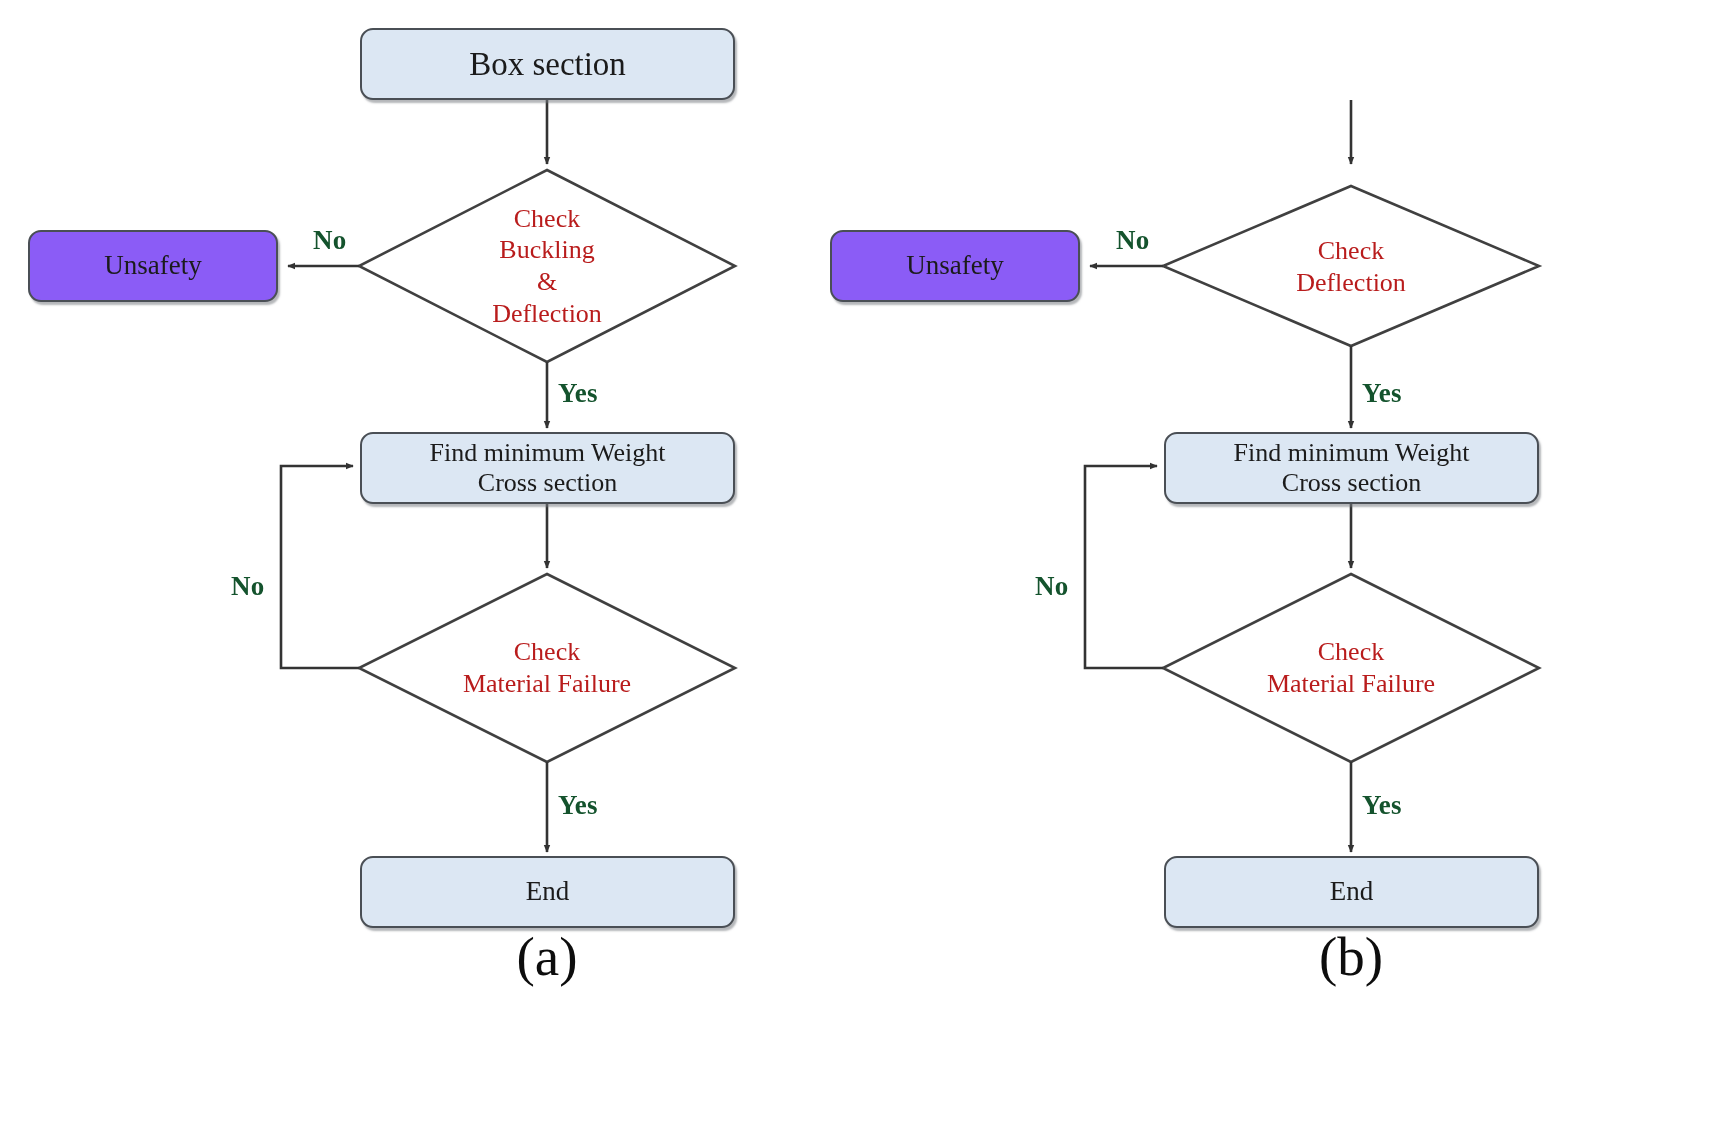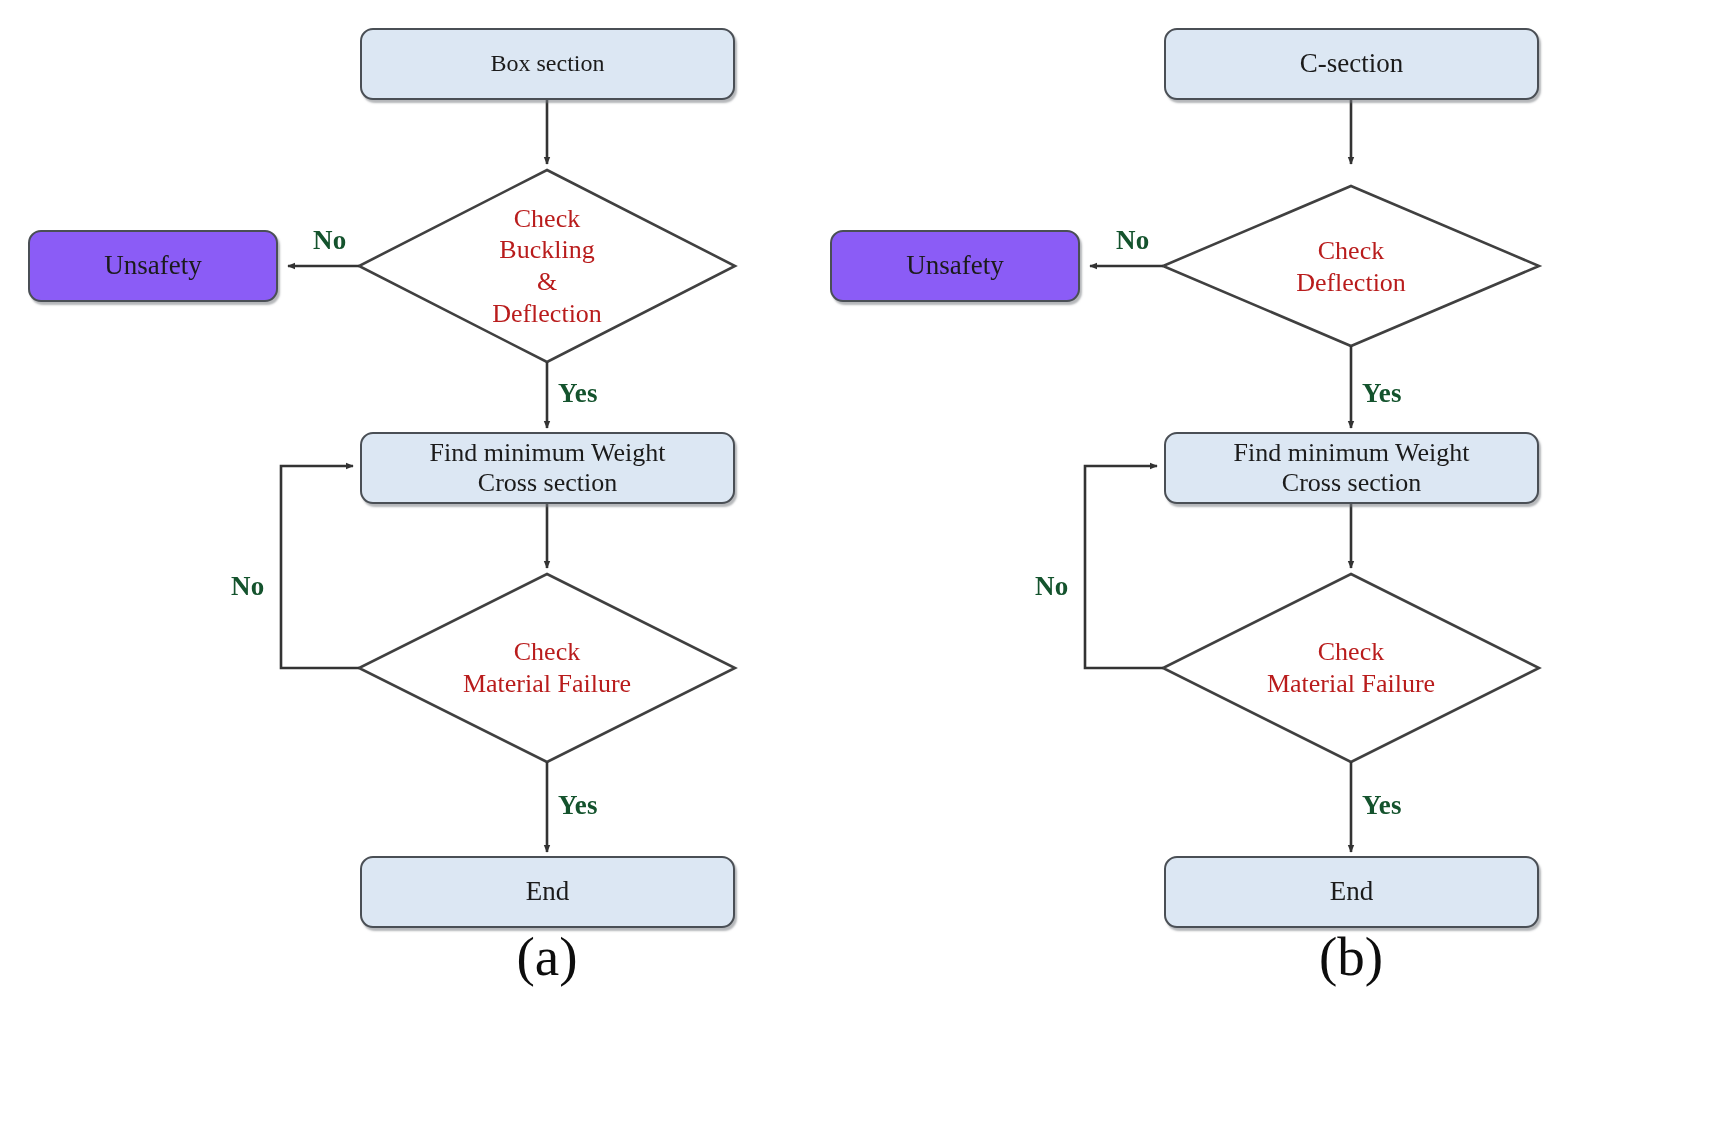--- a/index.html
+++ b/index.html
@@ -116,21 +116,21 @@
 
     <line x1="1351" y1="504" x2="1351" y2="568" stroke="#333333" stroke-width="2.6" marker-end="url(#arrow)"></line>
 
     <polygon points="1351,574 1539,668 1351,762 1163,668" fill="none" stroke="#404040" stroke-width="2.6"></polygon>
 
     <polyline points="1163,668 1085,668 1085,466 1157,466" fill="none" stroke="#333333" stroke-width="2.6" marker-end="url(#arrow)"></polyline>
 
     <line x1="1351" y1="762" x2="1351" y2="852" stroke="#333333" stroke-width="2.6" marker-end="url(#arrow)"></line>
   </svg>
 
-  <div class="node blue" style="left:360px; top:28px; width:375px; height:72px; font-size:24px;">
+  <div class="node blue" style="left:360px; top:28px; width:375px; height:72px; font-size:33px;">
     <span class="node-label">Box section</span>
   </div>
 
   <div class="node green" style="left:28px; top:230px; width:250px; height:72px; font-size:27px;">
     <span class="node-label">Unsafety</span>
   </div>
 
   <div class="diamond-text" style="left:447px; top:198px; width:200px; height:136px; font-size:26px;">
     <span>Check
 Buckling
@@ -162,23 +162,20 @@
     <span>No</span>
   </div>
   <div class="edge-label" style="left:558px; top:790px;">
     <span>Yes</span>
   </div>
 
   <div class="caption" style="left:467px; top:925px;">
     <span>(a)</span>
   </div>
 
-  <div class="node blue" style="left:1164px; top:28px; width:375px; height:72px; font-size:27px;">
-    <span class="node-label">C-section</span>
-  </div>
 
   <div class="node green" style="left:830px; top:230px; width:250px; height:72px; font-size:27px;">
     <span class="node-label">Unsafety</span>
   </div>
 
   <div class="diamond-text" style="left:1251px; top:232px; width:200px; height:70px; font-size:26px;">
     <span>Check
 Deflection</span>
   </div>
 

